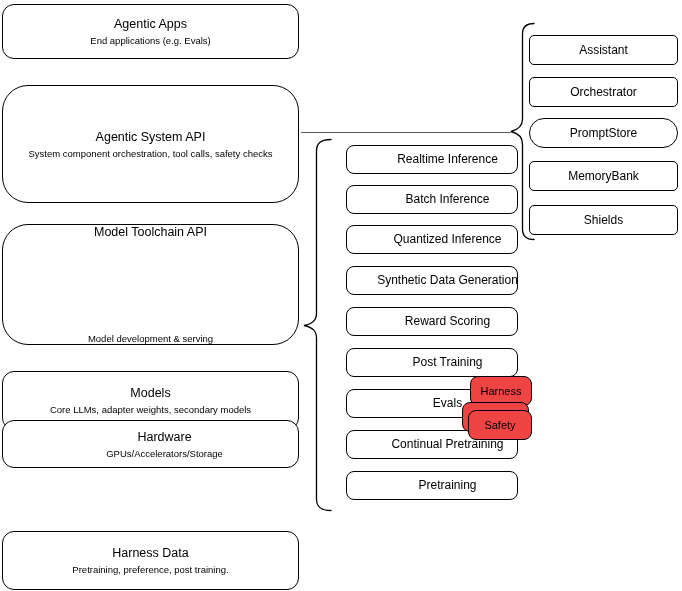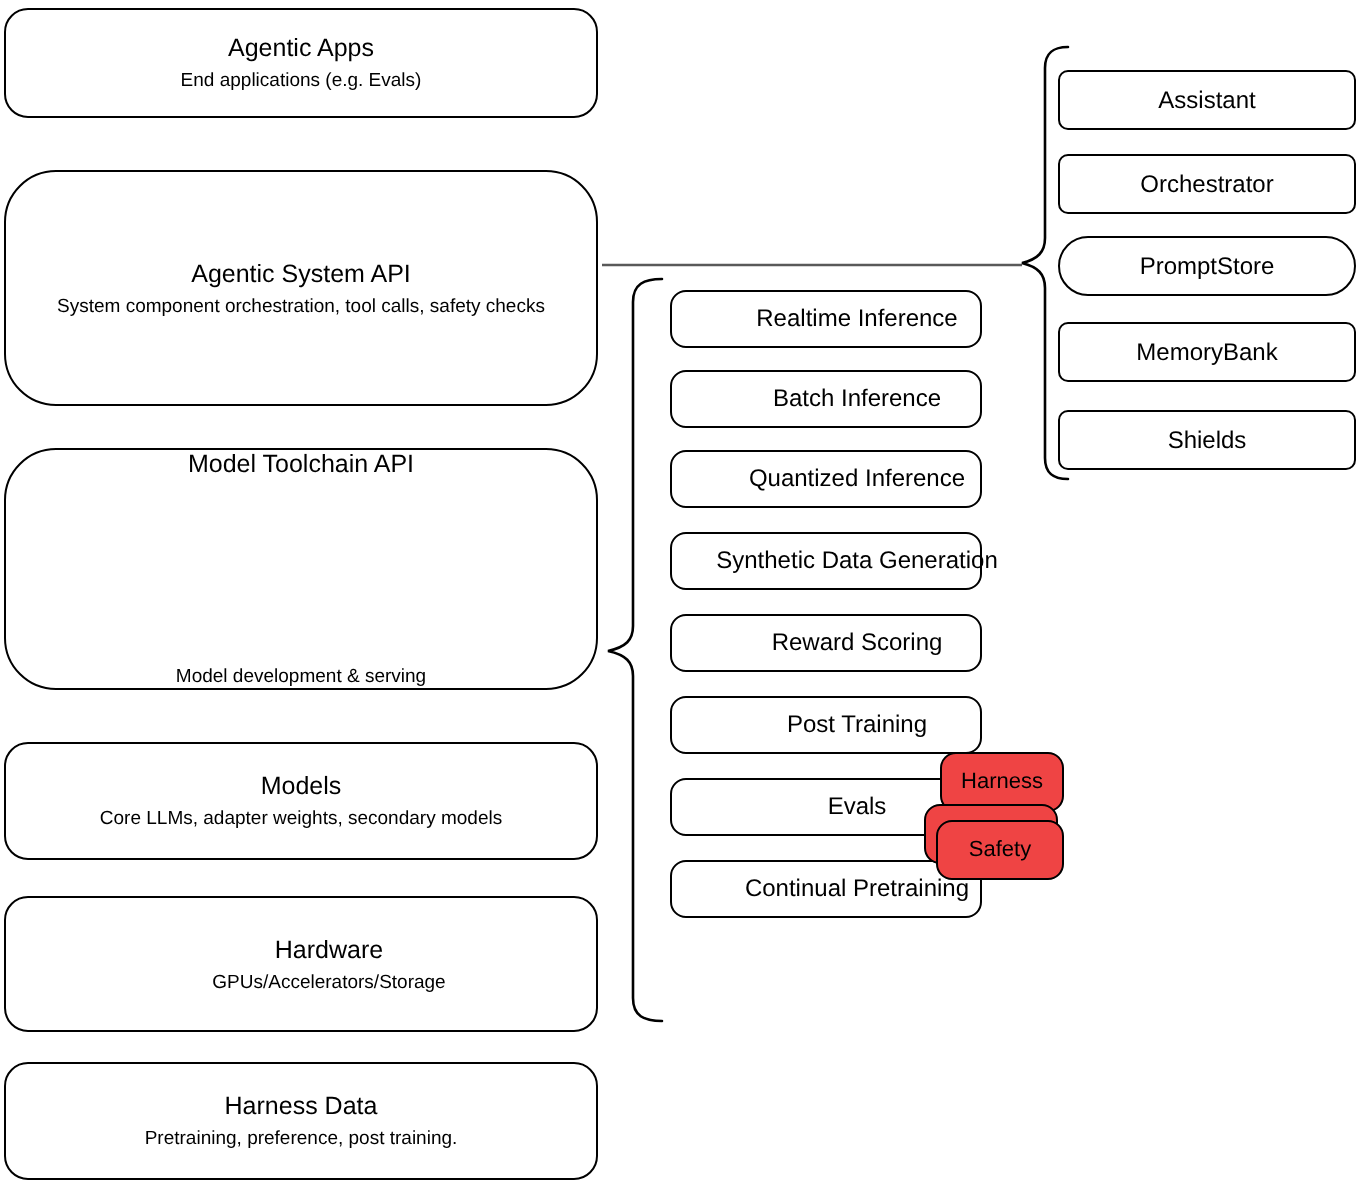--- a/index.html
+++ b/index.html
@@ -40,22 +40,22 @@
   }
   .layer .subtitle {
     font-size: 9.5px;
     line-height: 11px;
     white-space: nowrap;
   }
   .r12 { border-radius: 12px; }
   .r26 { border-radius: 26px; }
   
   .tool {
-    left: 335px;
-    width: 156px;
+    left: 346px;
+    width: 172px;
     height: 29px;
     border-radius: 8px;
     padding-left: 31px;
   }
   .tool .label {
     font-size: 12px;
     line-height: 13px;
     white-space: nowrap;
   }
   
@@ -127,21 +127,21 @@
   <div class="node layer r26" style="top:224px;height:121px;justify-content:space-between;">
     <div class="title">Model Toolchain API</div>
     <div class="subtitle">Model development &amp; serving</div>
   </div>
 
   <div class="node layer r12" style="top:371px;height:59px;">
     <div class="title">Models</div>
     <div class="subtitle">Core LLMs, adapter weights, secondary models</div>
   </div>
 
-  <div class="node layer r12" style="top:448px;height:68px;padding-left:28px;">
+  <div class="node layer r12" style="top:420px;height:48px;padding-left:28px;">
     <div class="title">Hardware</div>
     <div class="subtitle">GPUs/Accelerators/Storage</div>
   </div>
 
   <div class="node layer r12" style="top:531px;height:59px;">
     <div class="title">Harness Data</div>
     <div class="subtitle">Pretraining, preference, post training.</div>
   </div>
 
   <div class="node tool" style="top:145px;">
@@ -161,20 +161,23 @@
   </div>
   <div class="node tool" style="top:348px;">
     <div class="label">Post Training</div>
   </div>
   <div class="node tool" style="top:389px;">
     <div class="label">Evals</div>
   </div>
   <div class="node tool" style="top:430px;">
     <div class="label">Continual Pretraining</div>
   </div>
+  <div class="node tool" style="top:471px;">
+    <div class="label">Pretraining</div>
+  </div>
 
   <div class="pill" style="left:470px;top:376px;width:62px;">Harness</div>
   <div class="pill" style="left:462px;top:378px;width:67px;margin-top:24px;">EvalData</div>
   <div class="pill" style="left:468px;top:410px;width:64px;">Safety</div>
 
   <div class="node comp" style="top:35px;">
     <div class="label">Assistant</div>
   </div>
   <div class="node comp" style="top:77px;">
     <div class="label">Orchestrator</div>

